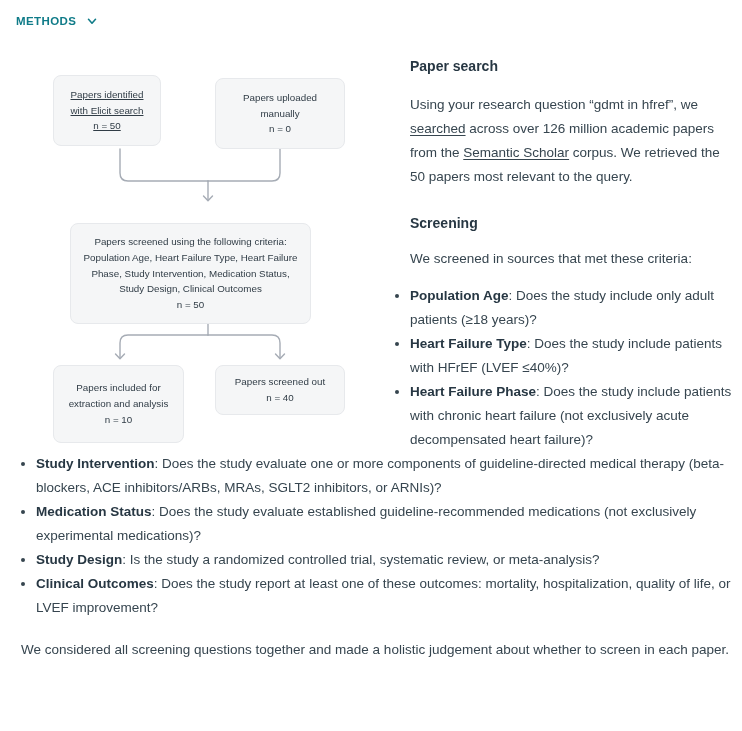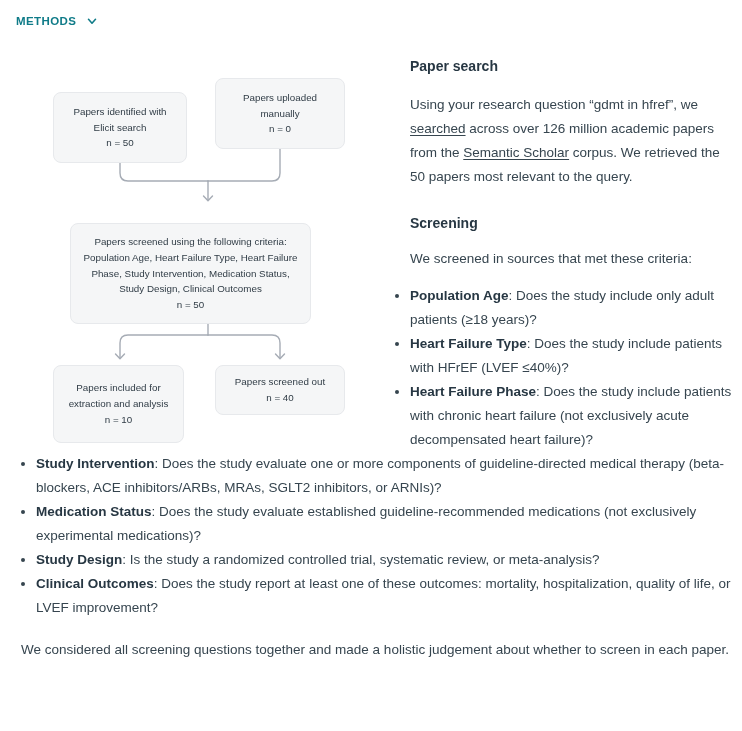--- a/index.html
+++ b/index.html
@@ -47,21 +47,21 @@
     display: flex;
     flex-direction: column;
     align-items: center;
     justify-content: center;
     text-align: center;
     font-size: 9.8px;
     line-height: 1.6;
     color: #303c46;
     padding: 6px 10px;
   }
-  .b-identified { left: 37px;  top: 36px;  width: 134px; height: 71px; }
+  .b-identified { left: 37px;  top: 19px;  width: 108px; height: 71px; text-decoration: underline; }
   .b-uploaded   { left: 199px; top: 22px;  width: 130px; height: 71px; }
   .b-screened   { left: 54px;  top: 167px; width: 241px; height: 101px; border-radius: 8px; }
   .b-included   { left: 37px;  top: 309px; width: 131px; height: 78px; }
   .b-out        { left: 199px; top: 309px; width: 130px; height: 50px; }
   h3 {
     font-size: 14px;
     line-height: 20px;
     margin: 0 0 17px 0;
     color: #273743;
     font-weight: 700;

